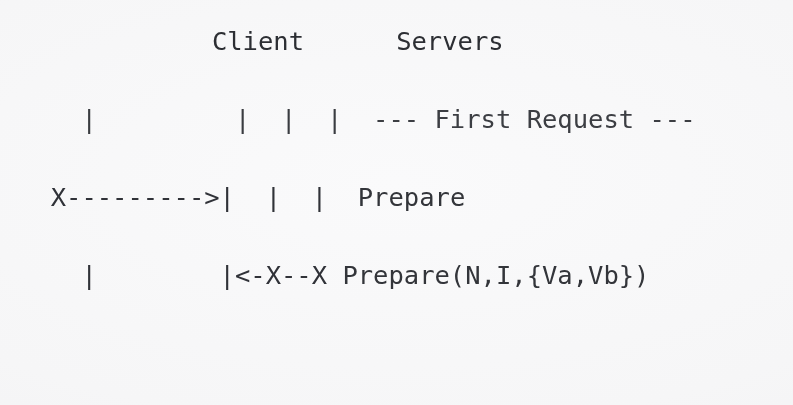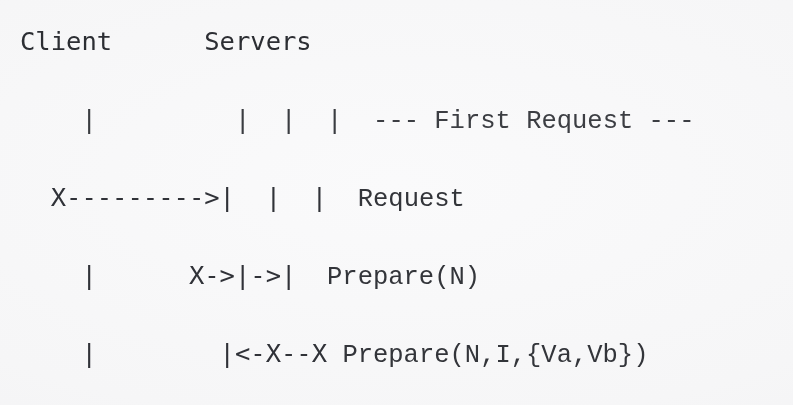--- a/index.html
+++ b/index.html
@@ -37,51 +37,50 @@
     font-weight: 500;
     -webkit-font-smoothing: antialiased;
   }
   .diagram-row {
     display: block;
     white-space: pre;
     height: 39px;
   }
   .row-header {
     color: #2c2e33;
+    text-align: center;
   }
   .col-client,
   .col-servers,
   .col-lifelines,
   .col-arrows,
   .col-label {
     display: inline;
     white-space: pre;
   }
   .col-label {
     color: #33353a;
-    font-family: Liberation Mono, monospace;
   }
   .lifeline-glyph {
     color: #3a3c41;
   }
   .arrow-glyph {
     color: #303238;
   }
   .rule-glyph {
     color: #3c3e43;
   }
 </style>
 </head>
 <body>
 
 <div id="sequence-diagram">
 
   <pre id="ascii-canvas"><span class="diagram-row row-header"><span class="col-client">Client</span><span class="col-spacer">      </span><span class="col-servers">Servers</span></span>
 <span class="diagram-row"><span class="col-arrows lifeline-glyph">    |         |  |  |  </span><span class="col-label rule-glyph">--- First Request ---</span></span>
-<span class="diagram-row"><span class="col-arrows arrow-glyph">  X---------&gt;|  |  |  </span><span class="col-label">Request</span></span>
-<span class="diagram-row"><span class="col-arrows arrow-glyph">    |      X-&gt;|-&gt;|  </span><span class="col-label">Prepare(N)</span></span>
+<span class="diagram-row"><span class="col-arrows arrow-glyph">  X---------&gt;|  |  |  </span><span class="col-label">Prepare</span></span>
 <span class="diagram-row"><span class="col-arrows arrow-glyph">    |        |&lt;-X--X </span><span class="col-label">Prepare(N,I,{Va,Vb})</span></span>
 
 
 
 </pre>
 
 </div>
 
 </body></html>

